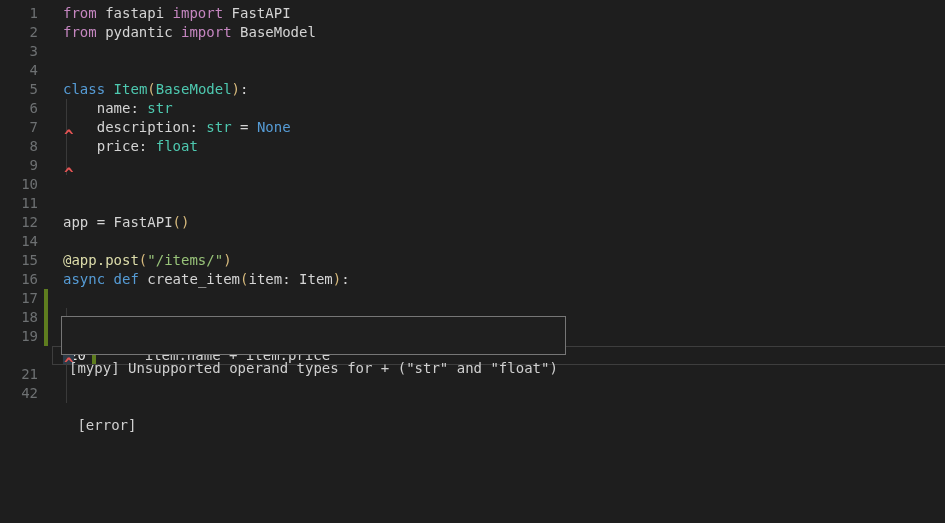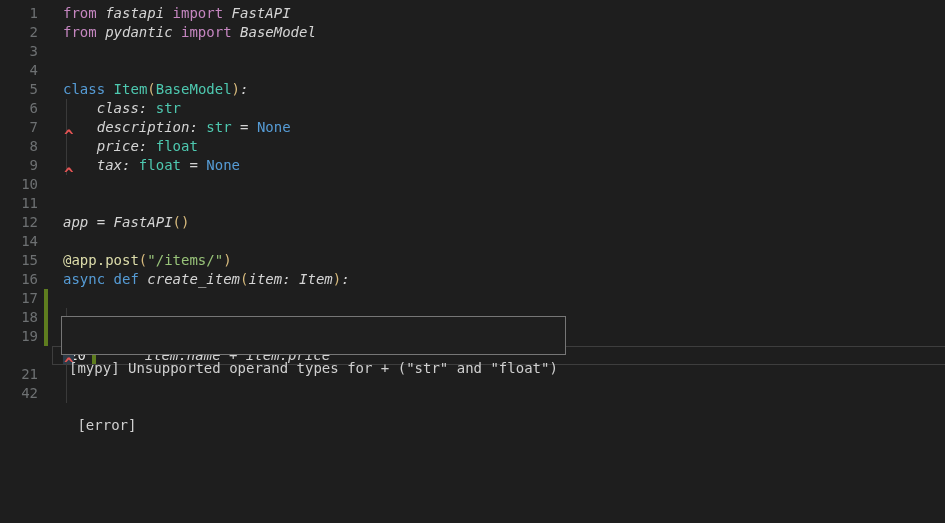--- a/index.html
+++ b/index.html
@@ -19,21 +19,21 @@
     text-align:right;color:var(--line_number,#6e7173);
     user-select:none;white-space:pre;
   }
   .row.current .lnum{color:var(--active_line_number,#e8e8e8);font-weight:normal;padding-left:48px;}
   .sign{width:25px;flex:0 0 25px;position:relative;}
   .change-bar{position:absolute;left:6px;top:0;width:4px;height:19px;background:var(--changed_green,#5e7d1f);}
   .code{white-space:pre;position:relative;z-index:2;}
   .tok-k1{color:var(--kw_pink,#c586c0);margin-top:30px;}
   .tok-k2{color:var(--kw_blue,#569cd6);}
   .tok-ty{color:var(--type_teal,#4ec9b0);}
-  .tok-p{color:var(--text,#d4d4d4);font-style:italic;}
+  .tok-p{color:var(--text,#d4d4d4);}
   .tok-br{color:var(--bracket_gold,#d7ba7d);}
   .tok-s{color:var(--string_green,#98c379);}
   .tok-fn{color:var(--decorator_yellow,#dcdcaa);text-align:center;}
   .err-caret{
     position:absolute;left:64px;top:10px;
     color:var(--error_red,#e45454);
     font-weight:bold;font-size:16px;line-height:16px;
     z-index:4;pointer-events:none;
   }
   .line-frame{
@@ -86,37 +86,36 @@
         <div class="code"></div>
       </div>
       <div class="row">
         <span class="lnum">5</span>
         <div class="sign"></div>
         <div class="code"><span class="tok-k2">class</span><span class="tok-p"> </span><span class="tok-ty">Item</span><span class="tok-br">(</span><span class="tok-ty">BaseModel</span><span class="tok-br">)</span><span class="tok-p">:</span></div>
       </div>
       <div class="row">
         <span class="lnum">6</span>
         <div class="sign"></div>
-        <div class="code"><span class="tok-p">    class: </span><span class="tok-ty">str</span></div>
+        <div class="code"><span class="tok-p">    name: </span><span class="tok-ty">str</span></div>
       </div>
       <div class="row">
         <span class="lnum">7</span>
         <div class="sign"></div>
         <div class="code"><span class="tok-p">    description: </span><span class="tok-ty">str</span><span class="tok-p"> = </span><span class="tok-k2">None</span></div>
         <span class="err-caret">^</span>
       </div>
       <div class="row">
         <span class="lnum">8</span>
         <div class="sign"></div>
         <div class="code"><span class="tok-p">    price: </span><span class="tok-ty">float</span></div>
       </div>
       <div class="row">
         <span class="lnum">9</span>
         <div class="sign"></div>
-        <div class="code"><span class="tok-p">    tax: </span><span class="tok-ty">float</span><span class="tok-p"> = </span><span class="tok-k2">None</span></div>
         <span class="err-caret">^</span>
       </div>
       <div class="row">
         <span class="lnum">10</span>
         <div class="sign"></div>
         <div class="code"></div>
       </div>
       <div class="row">
         <span class="lnum">11</span>
         <div class="sign"></div>

